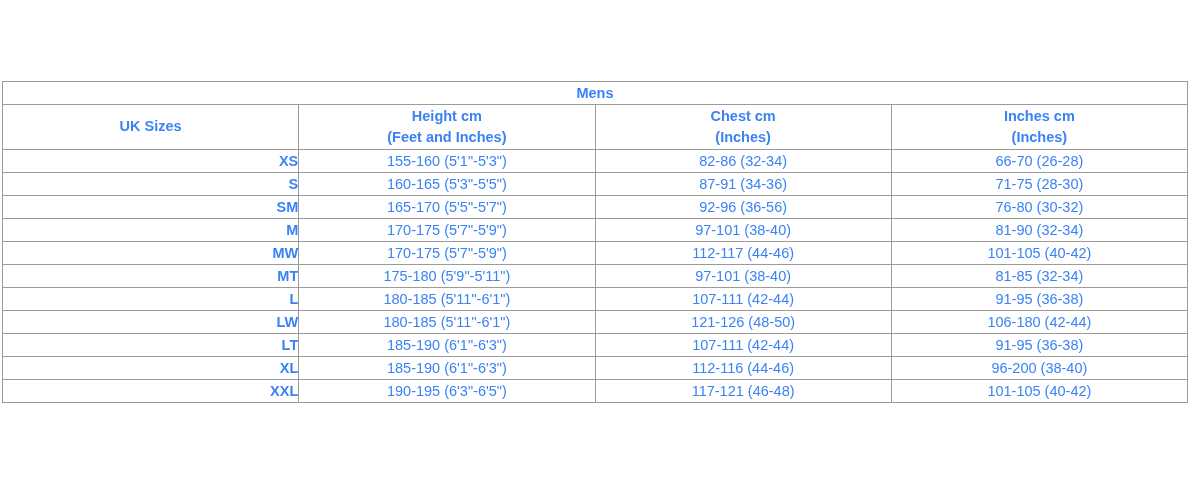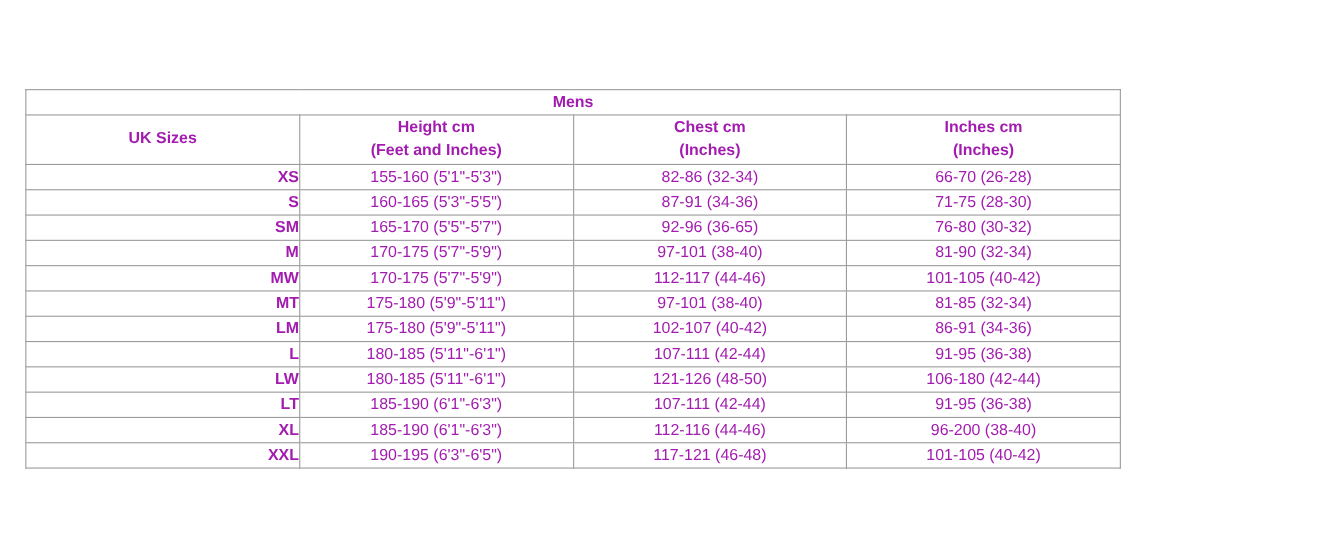--- a/index.html
+++ b/index.html
@@ -5,26 +5,26 @@
   html, body {
     margin: 0;
     padding: 0;
     width: 1200px;
     height: 500px;
     background: #ffffff;
     font-family: "Liberation Sans", "DejaVu Sans", sans-serif;
   }
   .size-table {
     position: absolute;
-    left: 23px;
+    left: 2px;
     top: 81px;
-    width: 996px;
+    width: 1186px;
     border-collapse: collapse;
     table-layout: fixed;
-    color: #a21caf;
+    color: #3b82f6;
   }
   .size-table td {
     border: 1px solid #9b9b9b;
     text-align: center;
     vertical-align: middle;
     padding: 0;
     font-size: 14.5px;
     overflow: hidden;
     white-space: nowrap;
   }
@@ -84,46 +84,40 @@
     </tr>
     <tr class="data-row">
       <td class="size-cell">S</td>
       <td>160-165 (5'3"-5'5")</td>
       <td>87-91 (34-36)</td>
       <td>71-75 (28-30)</td>
     </tr>
     <tr class="data-row">
       <td class="size-cell">SM</td>
       <td>165-170 (5'5"-5'7")</td>
-      <td>92-96 (36-65)</td>
+      <td>92-96 (36-56)</td>
       <td>76-80 (30-32)</td>
     </tr>
     <tr class="data-row">
       <td class="size-cell">M</td>
       <td>170-175 (5'7"-5'9")</td>
       <td>97-101 (38-40)</td>
       <td>81-90 (32-34)</td>
     </tr>
     <tr class="data-row">
       <td class="size-cell">MW</td>
       <td>170-175 (5'7"-5'9")</td>
       <td>112-117 (44-46)</td>
       <td>101-105 (40-42)</td>
     </tr>
     <tr class="data-row">
       <td class="size-cell">MT</td>
       <td>175-180 (5'9"-5'11")</td>
       <td>97-101 (38-40)</td>
       <td>81-85 (32-34)</td>
-    </tr>
-    <tr class="data-row">
-      <td class="size-cell">LM</td>
-      <td>175-180 (5'9"-5'11")</td>
-      <td>102-107 (40-42)</td>
-      <td>86-91 (34-36)</td>
     </tr>
     <tr class="data-row">
       <td class="size-cell">L</td>
       <td>180-185 (5'11"-6'1")</td>
       <td>107-111 (42-44)</td>
       <td>91-95 (36-38)</td>
     </tr>
     <tr class="data-row">
       <td class="size-cell">LW</td>
       <td>180-185 (5'11"-6'1")</td>

